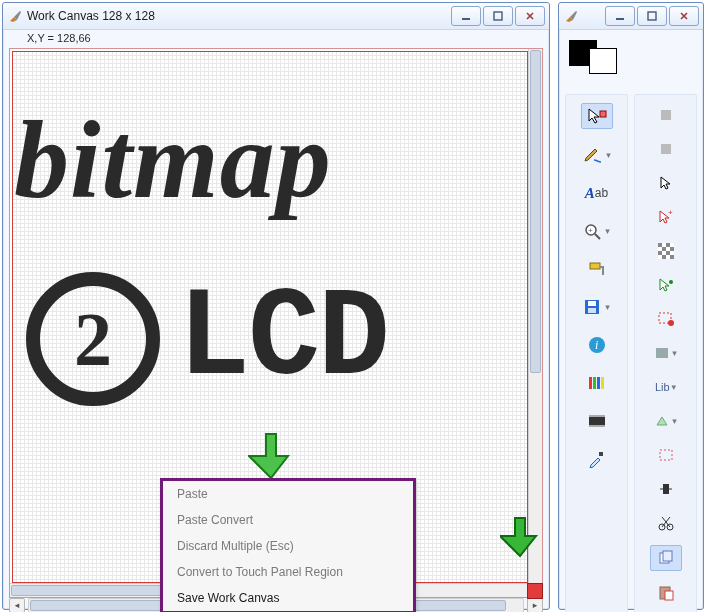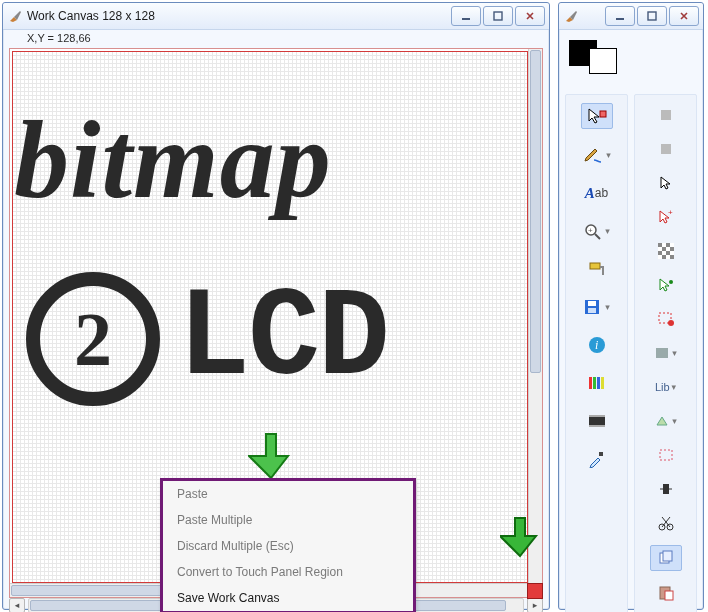--- a/index.html
+++ b/index.html
@@ -110,21 +110,21 @@
     <div class="arrowbtn">◂</div>
     <div class="track">
           <div class="thumb"></div>
         </div>
     <div class="arrowbtn">▸</div>
   </div>
 </div>
 
 <div class="ctxmenu">
   <div class="mi">Paste</div>
-  <div class="mi">Paste Multiple</div>
+  <div class="mi">Paste Convert</div>
   <div class="mi">Discard Multiple (Esc)</div>
   <div class="mi">Convert to Touch Panel Region</div>
   <div class="mi enabled">Save Work Canvas</div>
 </div>
 
 <svg class="bigarrow" style="left:248px;top:432px" width="46" height="48">
   <path d="M18 2h10v22h12L23 46 1 24h17z" fill="#4cc24c" stroke="#157a15" stroke-width="2"></path>
 </svg>
 <svg class="bigarrow" style="left:500px;top:516px" width="40" height="42">
   <path d="M15 2h10v18h11L20 40 0 20h15z" fill="#38b638" stroke="#0e6b0e" stroke-width="2"></path>

